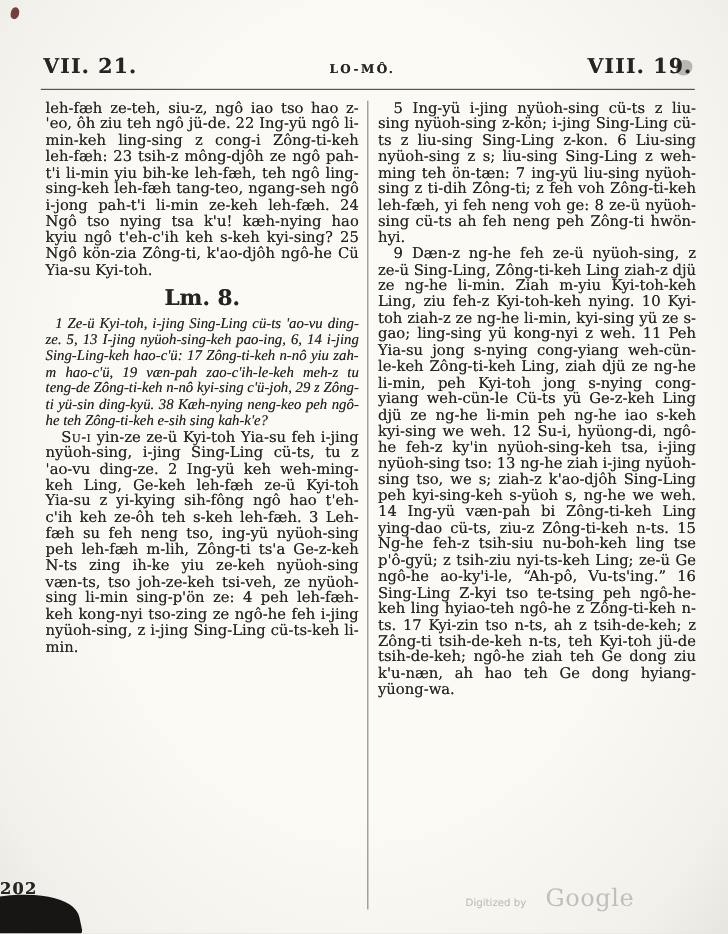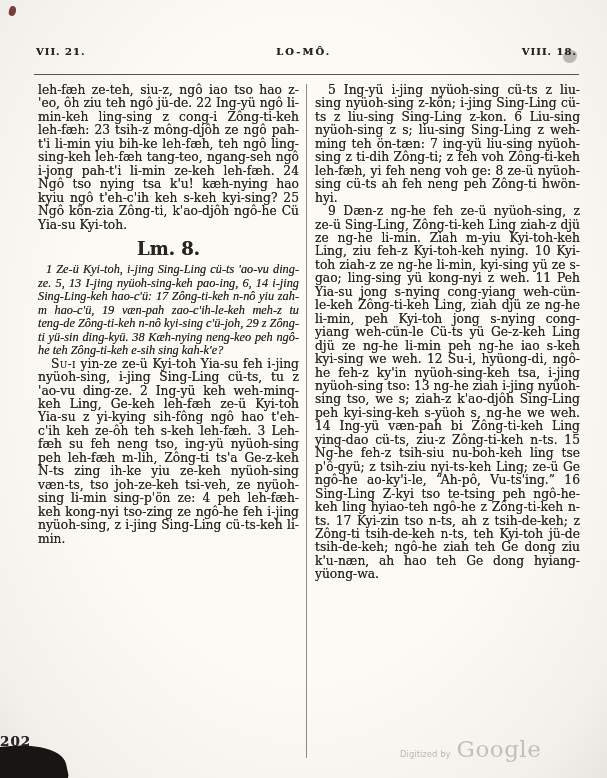--- a/index.html
+++ b/index.html
@@ -12,21 +12,21 @@
     font-family: "DejaVu Serif", "Liberation Serif", serif;
     color: #262523;
   }
   .ink { text-shadow: 0 0 0.5px rgba(20,18,16,0.65); }
 
   
   .running-head {
     position: absolute; top: 46px; left: 36px; right: 30px;
     display: flex; justify-content: space-between; align-items: baseline;
   }
-  .head-ref { font-size: 10px; font-variant: small-caps; letter-spacing: 1px; font-weight: 600; text-align: right; }
+  .head-ref { font-size: 17px; font-variant: small-caps; letter-spacing: 1px; font-weight: 600; text-align: right; }
   .head-title { font-size: 10px; font-weight: 700; letter-spacing: 2px; }
   .head-rule {
     position: absolute; top: 74px; left: 34px; right: 28px;
     border-top: 1.6px solid #3a3836;
     opacity: .85;
   }
 
   
   .columns {
     position: absolute; top: 84px; left: 38px; right: 27px;
@@ -47,24 +47,24 @@
   .cutoff-line { text-align-last: justify; }
 
   
   .page-number {
     position: absolute; top: 733px; left: 0; width: 572px;
     text-align: left; font-weight: 700; font-size: 13.5px; letter-spacing: 1px;
   }
   .watermark {
     position: absolute; top: 736px; left: 388px;
     color: #b9b8b4; white-space: nowrap;
-    display: flex; align-items: baseline; gap: 6px; margin-left: 12px;
+    display: flex; align-items: baseline; gap: 16px;
   }
   .watermark .wm-prefix { font-size: 8.5px; font-family: "DejaVu Sans", "Liberation Sans", sans-serif; }
-  .watermark .wm-brand  { font-size: 23px; font-family: "DejaVu Serif", serif; letter-spacing: .5px; color: #c0bfbb; }
+  .watermark .wm-brand  { font-size: 20px; font-family: "DejaVu Serif", serif; letter-spacing: .5px; color: #c0bfbb; }
 
   
   .smudge-corner {
     position: absolute; left: -18px; bottom: -16px;
     width: 84px; height: 52px;
     background: #181614;
     border-radius: 12% 88% 30% 60% / 30% 60% 20% 70%;
     transform: rotate(-12deg);
   }
   .speck-top-left {
@@ -80,21 +80,21 @@
 </head>
 <body>
 
 <div class="page">
 
   <span class="speck-top-left"></span>
 
   <div class="running-head">
     <span class="head-ref ink">VII. 21.</span>
     <span class="head-title ink">LO-MÔ.</span>
-    <span class="head-ref ink">VIII. 18.</span>
+    <span class="head-ref ink">VIII. 19.</span>
   </div>
   <span class="head-blot"></span>
   <div class="head-rule"></div>
 
   <div class="columns">
 
     <div class="col col-left ink">
       <p>leh-fæh ze-teh, siu-z, ngô iao tso hao z-'eo, ôh ziu teh ngô jü-de. 22 Ing-yü ngô li-min-keh ling-sing z cong-i Zông-ti-keh leh-fæh: 23 tsih-z mông-djôh ze ngô pah-t'i li-min yiu bih-ke leh-fæh, teh ngô ling-sing-keh leh-fæh tang-teo, ngang-seh ngô i-jong pah-t'i li-min ze-keh leh-fæh. 24 Ngô tso nying tsa k'u! kæh-nying hao kyiu ngô t'eh-c'ih keh s-keh kyi-sing? 25 Ngô kön-zia Zông-ti, k'ao-djôh ngô-he Cü Yia-su Kyi-toh.</p>
       <p class="chapter-heading">Lm. 8.</p>
       <p class="chapter-summary">1 Ze-ü Kyi-toh, i-jing Sing-Ling cü-ts 'ao-vu ding-ze. 5, 13 I-jing nyüoh-sing-keh pao-ing, 6, 14 i-jing Sing-Ling-keh hao-c'ü: 17 Zông-ti-keh n-nô yiu zah-m hao-c'ü, 19 væn-pah zao-c'ih-le-keh meh-z tu teng-de Zông-ti-keh n-nô kyi-sing c'ü-joh, 29 z Zông-ti yü-sin ding-kyü. 38 Kæh-nying neng-keo peh ngô-he teh Zông-ti-keh e-sih sing kah-k'e?</p>

